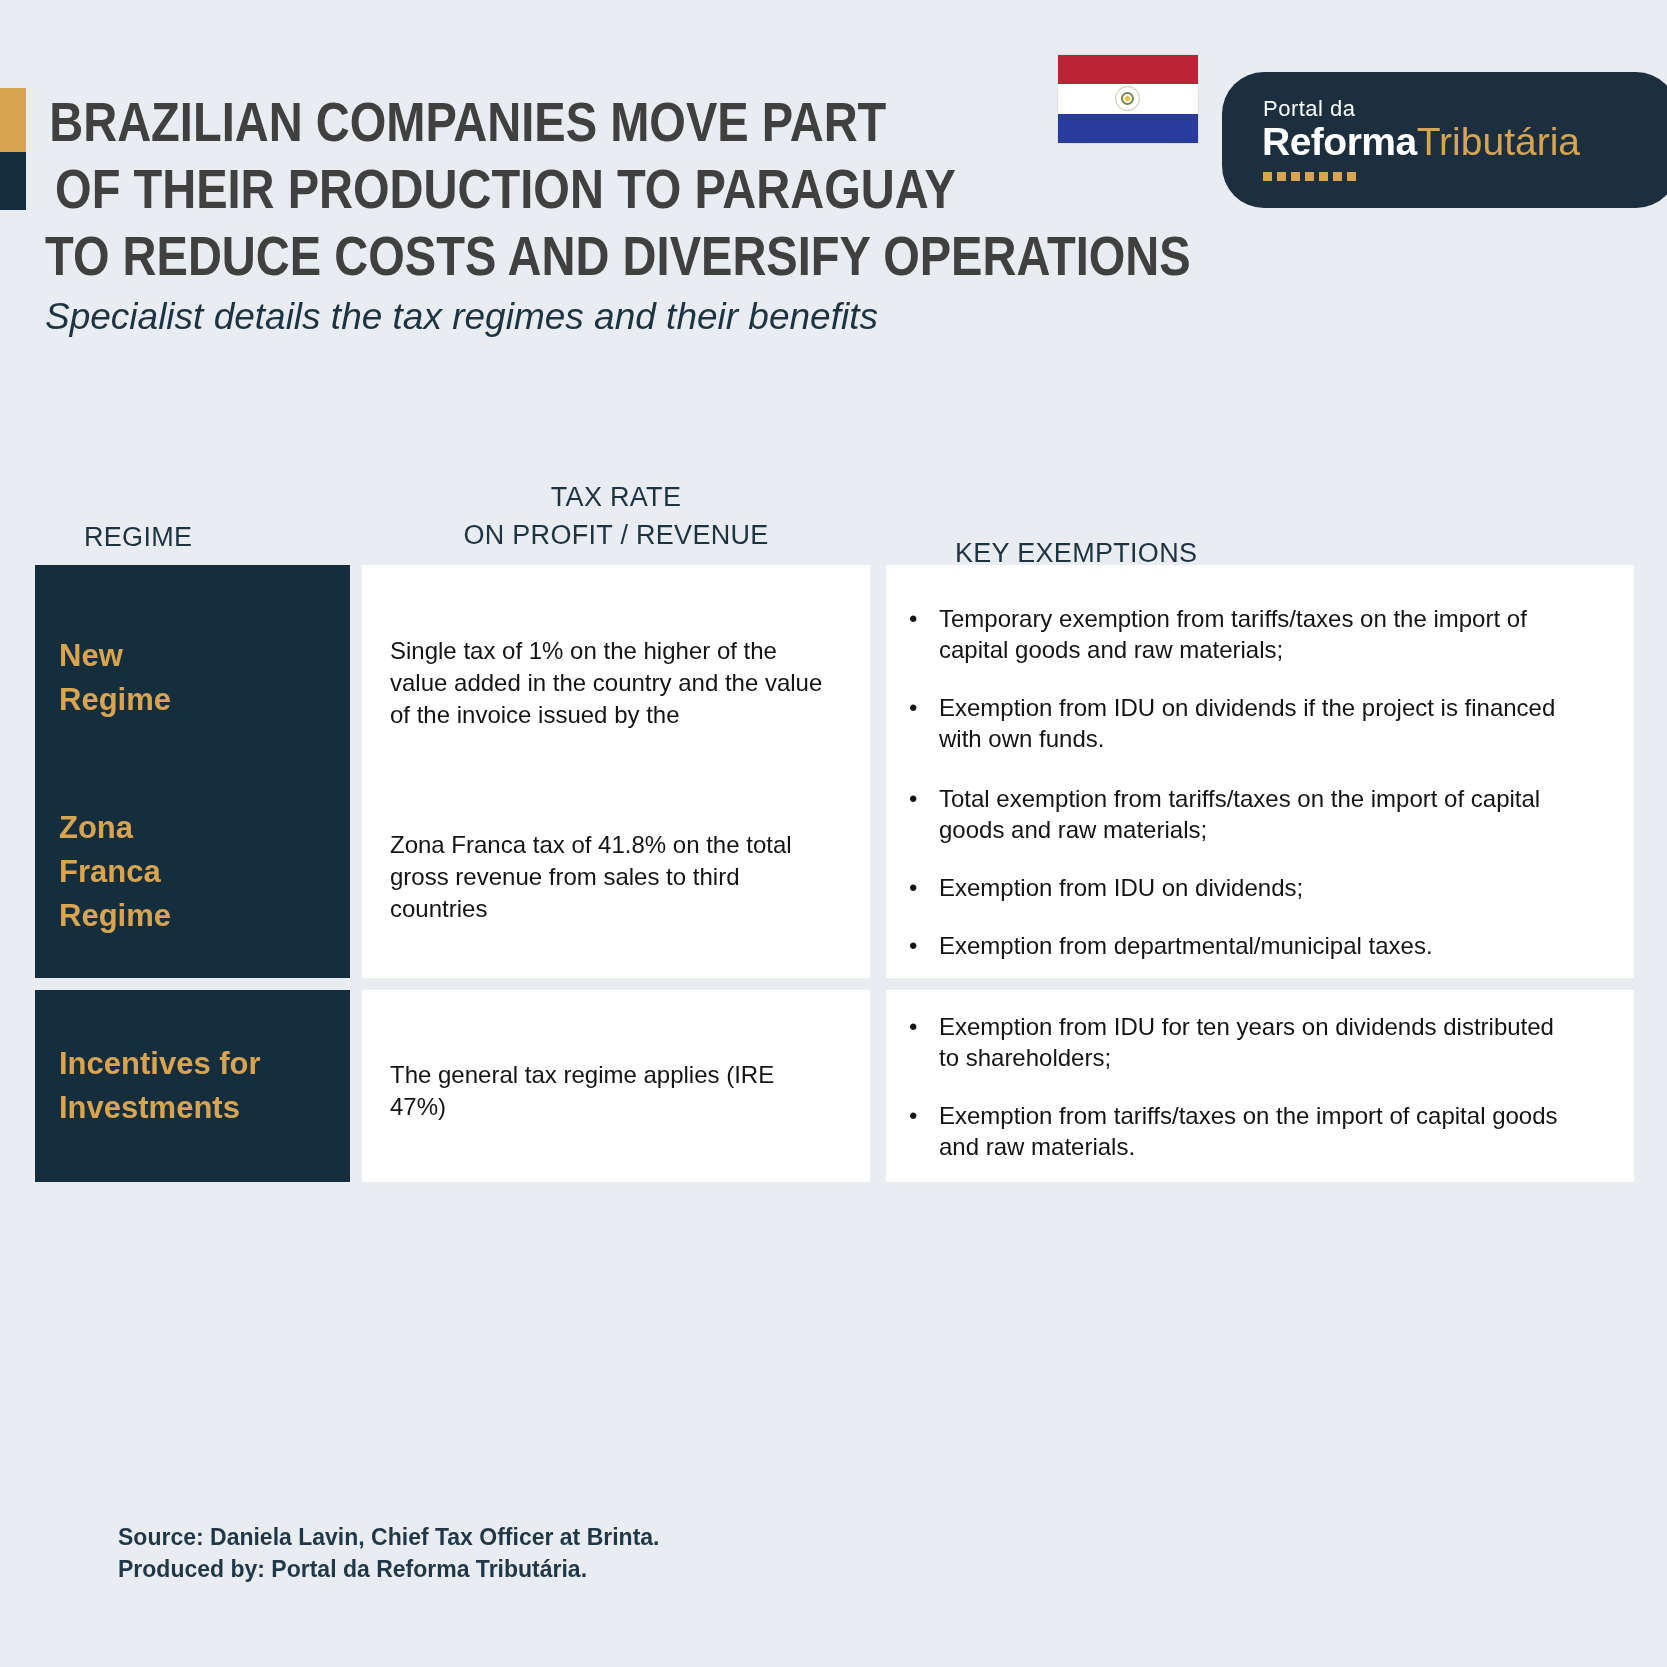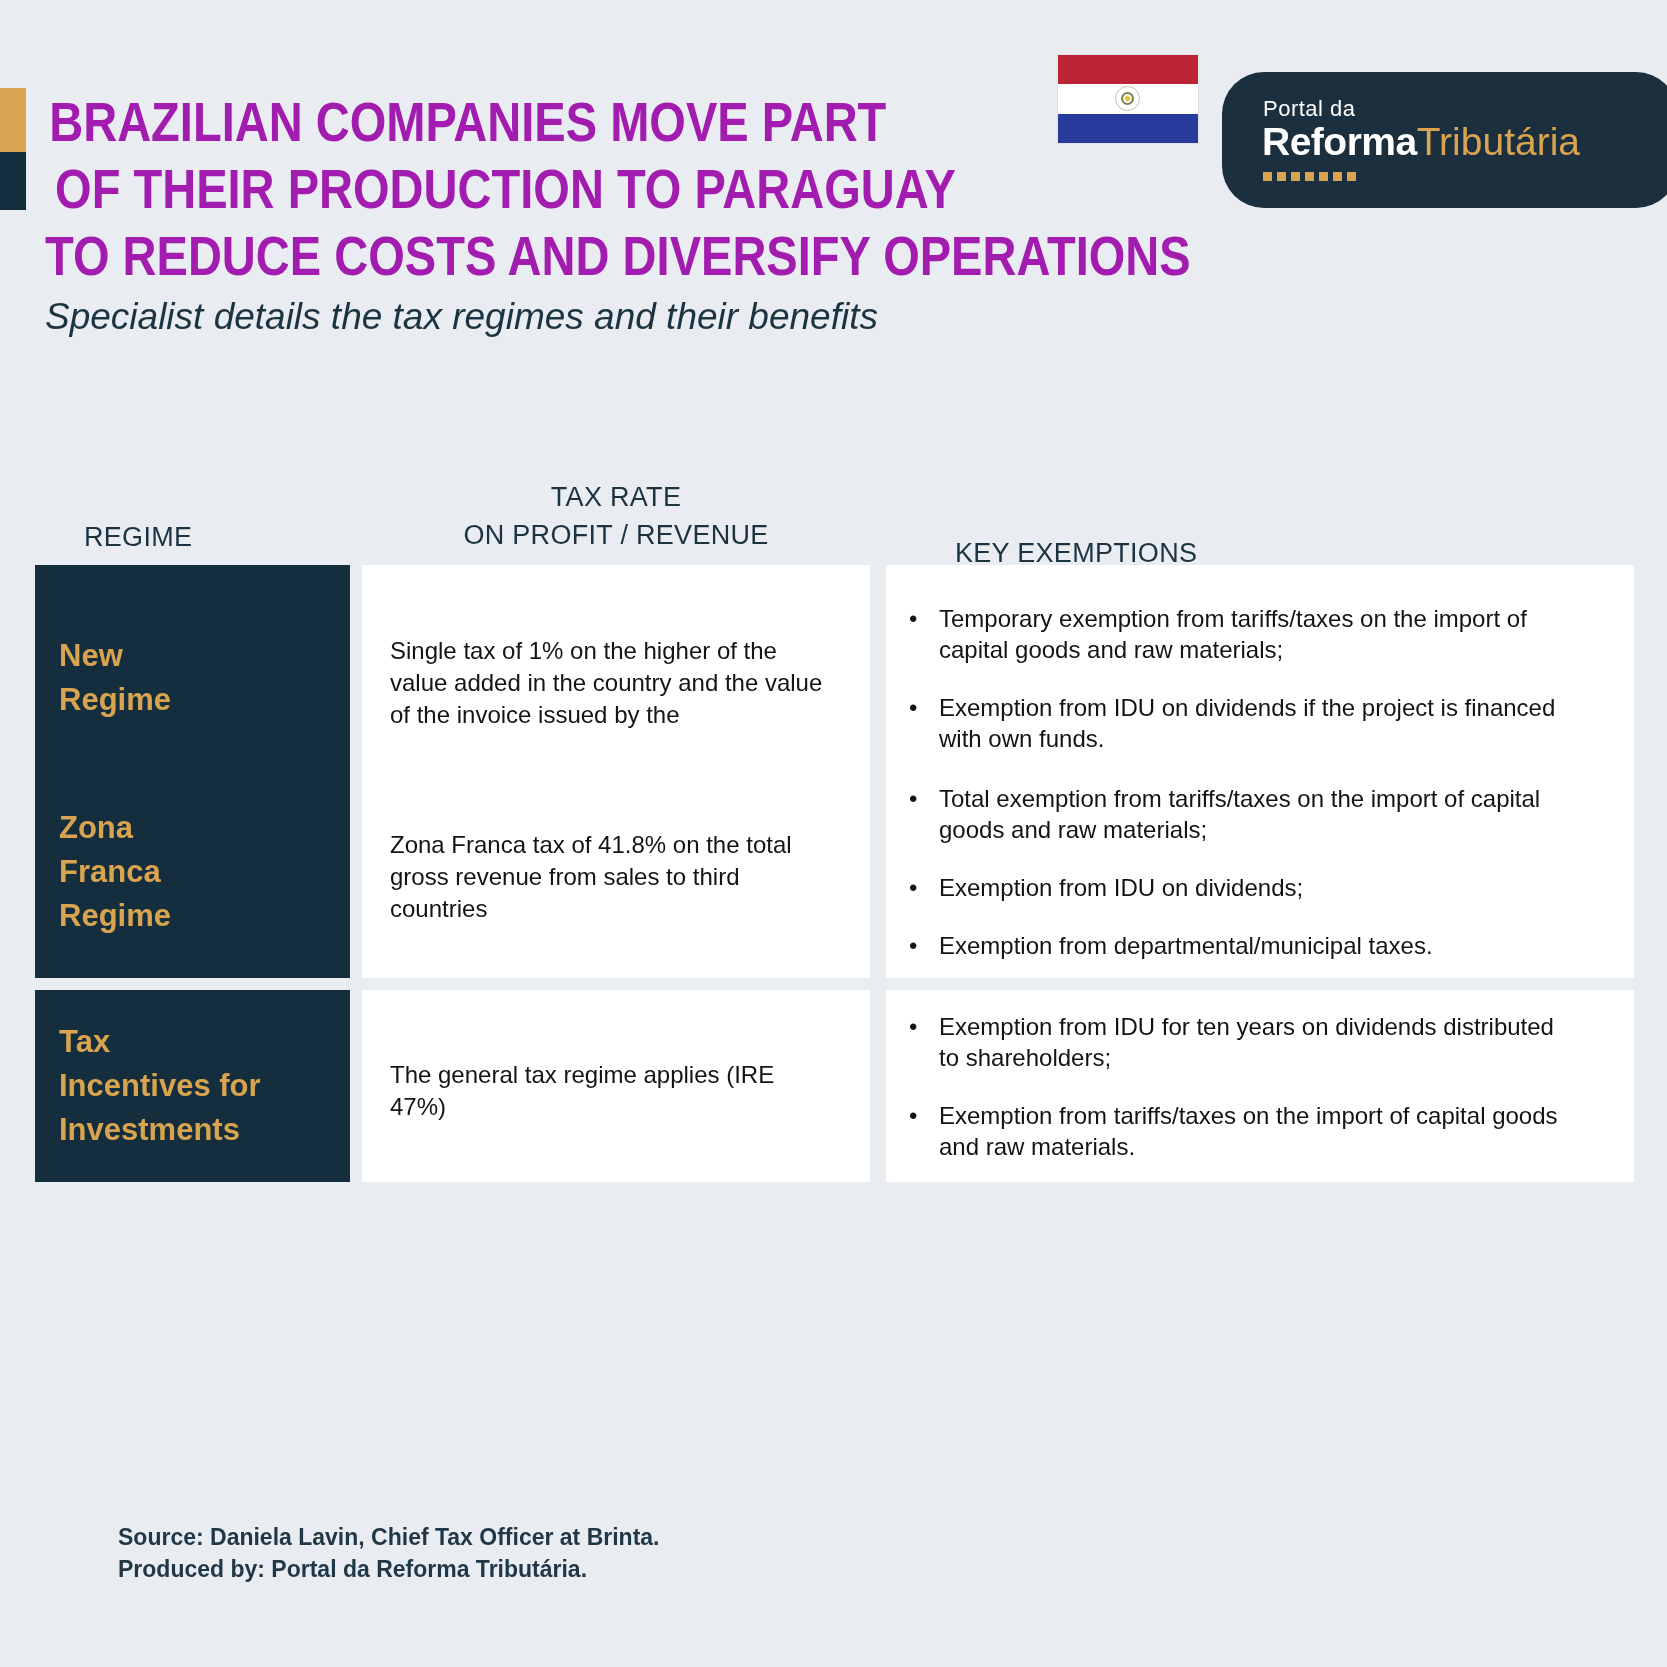--- a/index.html
+++ b/index.html
@@ -32,21 +32,21 @@
   .logo{left:1222px;top:72px;width:433px;height:136px;background:#1b2f3e;border-radius:42px;padding-left:23px;}
   .logo-top{position:absolute;left:41px;top:24px;font-size:22px;color:#ffffff;letter-spacing:0.5px;}
   .logo-brand{position:absolute;left:40px;top:48px;font-size:39px;white-space:nowrap;}
   .logo-brand .b{color:#ffffff;font-weight:bold;letter-spacing:-0.5px;}
   .logo-brand .l{color:#d9a44f;font-weight:normal;letter-spacing:0px;}
   .logo-dots{position:absolute;left:41px;top:100px;display:flex;gap:5px;}
   .logo-dots .dot{width:9px;height:9px;background:#d9a44f;display:inline-block;}
 
   
   .title{left:45px;top:88px;font-weight:bold;font-size:56px;line-height:67px;
-    color:#a21caf;letter-spacing:0px;}
+    color:#404040;letter-spacing:0px;}
   .title-line{transform:scaleX(0.84);transform-origin:0 50%;white-space:nowrap;}
   .tl-1{padding-left:5px;}
   .tl-2{padding-left:12px;}
   .tl-3{padding-left:0;}
 
   .subtitle{left:45px;top:296px;font-style:italic;font-size:37px;color:#1c3342;}
 
   
   .th{font-weight:normal;font-size:27px;color:#1c3342;letter-spacing:0.3px;}
   .th-regime{left:84px;top:522px;}
@@ -160,21 +160,20 @@
     <span class="mark">•</span>
     <span class="btxt">Exemption from IDU on dividends;</span>
   </div>
   <div class="bullet">
     <span class="mark">•</span>
     <span class="btxt">Exemption from departmental/municipal taxes.</span>
   </div>
 </div>
 
 <div class="abs cell c-navy r3 col1">
-  <div class="rline">Tax</div>
   <div class="rline">Incentives for</div>
   <div class="rline">Investments</div>
 </div>
 <div class="abs cell c-white c-tax r3 col2">
   <div>The general tax regime applies (IRE 47%)</div>
 </div>
 <div class="abs cell c-white c-ex r3 col3">
   <div class="bullet">
     <span class="mark">•</span>
     <span class="btxt">Exemption from IDU for ten years on dividends distributed to shareholders;</span>

